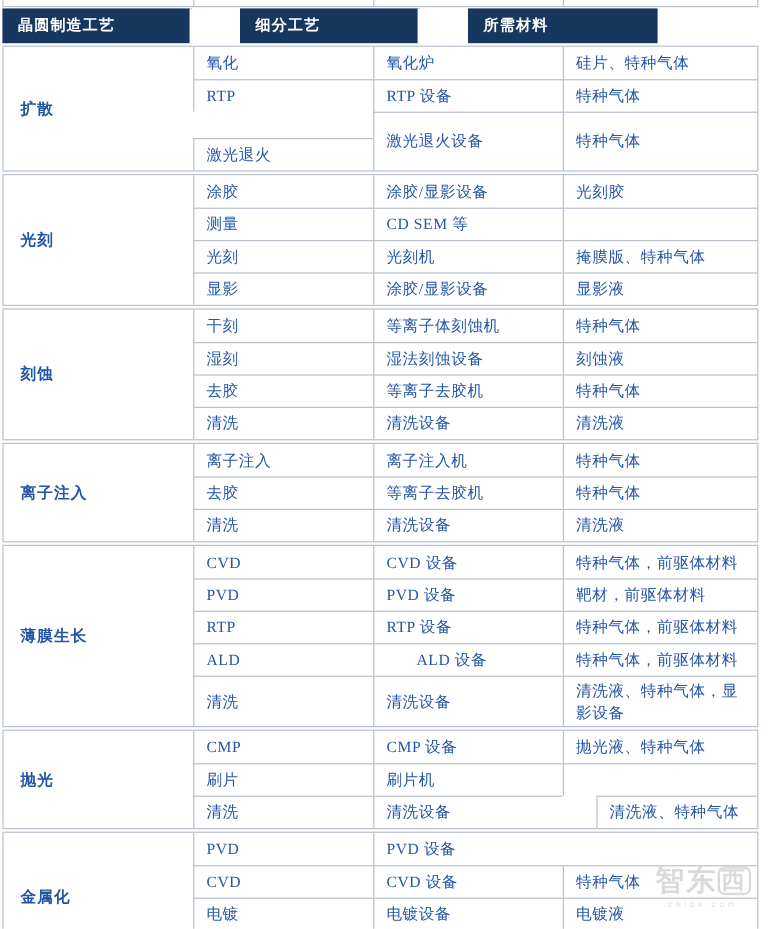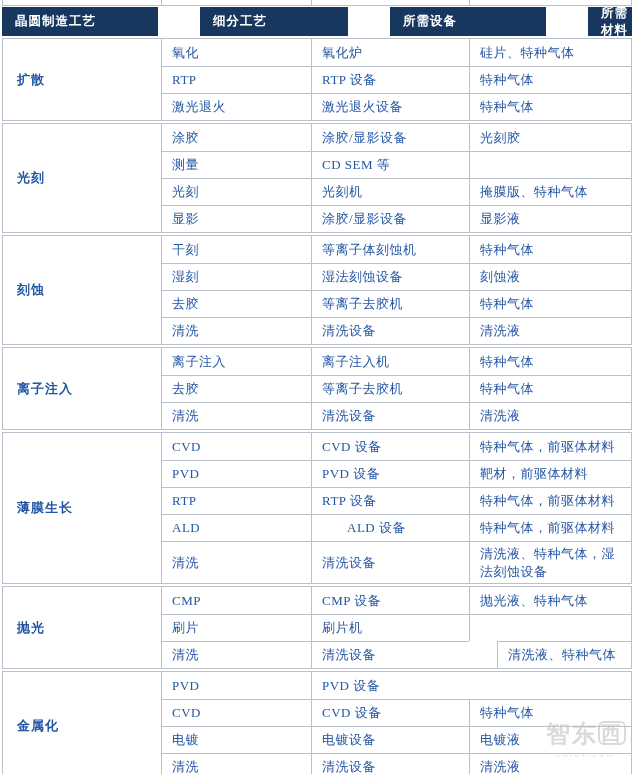--- a/index.html
+++ b/index.html
@@ -84,33 +84,32 @@
 <div class="table-wrap">
   <div class="top-sliver">
     <div class="sl"></div>
     <div class="sl"></div>
     <div class="sl"></div>
     <div class="sl"></div>
   </div>
   <div class="header-row">
       <div class="header-cell">晶圆制造工艺</div>
       <div class="header-cell">细分工艺</div>
-      <div class="header-cell">所需设备</div>
       <div class="header-cell">所需材料</div>
     </div>
   <div id="groups">
       <div class="group">
         <div class="group-label" style="grid-area: 1 / 1 / span 3;">扩散</div>
         <div class="body-cell row0" style="grid-area: 1 / 2; text-align: center;">氧化</div>
         <div class="body-cell row0" style="grid-area: 1 / 3;">氧化炉</div>
         <div class="body-cell row0" style="grid-area: 1 / 4;">硅片、特种气体</div>
         <div class="body-cell" style="grid-area: 2 / 2;">RTP</div>
         <div class="body-cell" style="grid-area: 2 / 3;">RTP 设备</div>
         <div class="body-cell" style="grid-area: 2 / 4;">特种气体</div>
-        <div class="body-cell" style="grid-area: 3 / 2;">激光退火</div>
+        <div class="body-cell" style="grid-area: 3 / 2; margin-top: 22px;">激光退火</div>
         <div class="body-cell" style="grid-area: 3 / 3;">激光退火设备</div>
         <div class="body-cell" style="grid-area: 3 / 4;">特种气体</div>
       </div>
       <div class="group">
         <div class="group-label" style="grid-area: 1 / 1 / span 4;">光刻</div>
         <div class="body-cell row0" style="grid-area: 1 / 2;">涂胶</div>
         <div class="body-cell row0" style="grid-area: 1 / 3;">涂胶/显影设备</div>
         <div class="body-cell row0" style="grid-area: 1 / 4;">光刻胶</div>
         <div class="body-cell" style="grid-area: 2 / 2;">测量</div>
         <div class="body-cell" style="grid-area: 2 / 3;">CD SEM 等</div>
@@ -158,21 +157,21 @@
         <div class="body-cell" style="grid-area: 2 / 3;">PVD 设备</div>
         <div class="body-cell" style="grid-area: 2 / 4;">靶材，前驱体材料</div>
         <div class="body-cell" style="grid-area: 3 / 2;">RTP</div>
         <div class="body-cell" style="grid-area: 3 / 3;">RTP 设备</div>
         <div class="body-cell" style="grid-area: 3 / 4;">特种气体，前驱体材料</div>
         <div class="body-cell" style="grid-area: 4 / 2;">ALD</div>
         <div class="body-cell" style="grid-area: 4 / 3; padding-left: 35px;">ALD 设备</div>
         <div class="body-cell" style="grid-area: 4 / 4;">特种气体，前驱体材料</div>
         <div class="body-cell" style="grid-area: 5 / 2;">清洗</div>
         <div class="body-cell" style="grid-area: 5 / 3;">清洗设备</div>
-        <div class="body-cell" style="grid-area: 5 / 4;">清洗液、特种气体，湿法刻蚀设备</div>
+        <div class="body-cell" style="grid-area: 5 / 4;">清洗液、特种气体，显影设备</div>
       </div>
       <div class="group">
         <div class="group-label" style="grid-area: 1 / 1 / span 3;">抛光</div>
         <div class="body-cell row0" style="grid-area: 1 / 2;">CMP</div>
         <div class="body-cell row0" style="grid-area: 1 / 3;">CMP 设备</div>
         <div class="body-cell row0" style="grid-area: 1 / 4;">抛光液、特种气体</div>
         <div class="body-cell" style="grid-area: 2 / 2;">刷片</div>
         <div class="body-cell" style="grid-area: 2 / 3;">刷片机</div>
         <div class="body-cell" style="grid-area: 2 / 4;"></div>
         <div class="body-cell" style="grid-area: 3 / 2;">清洗</div>

